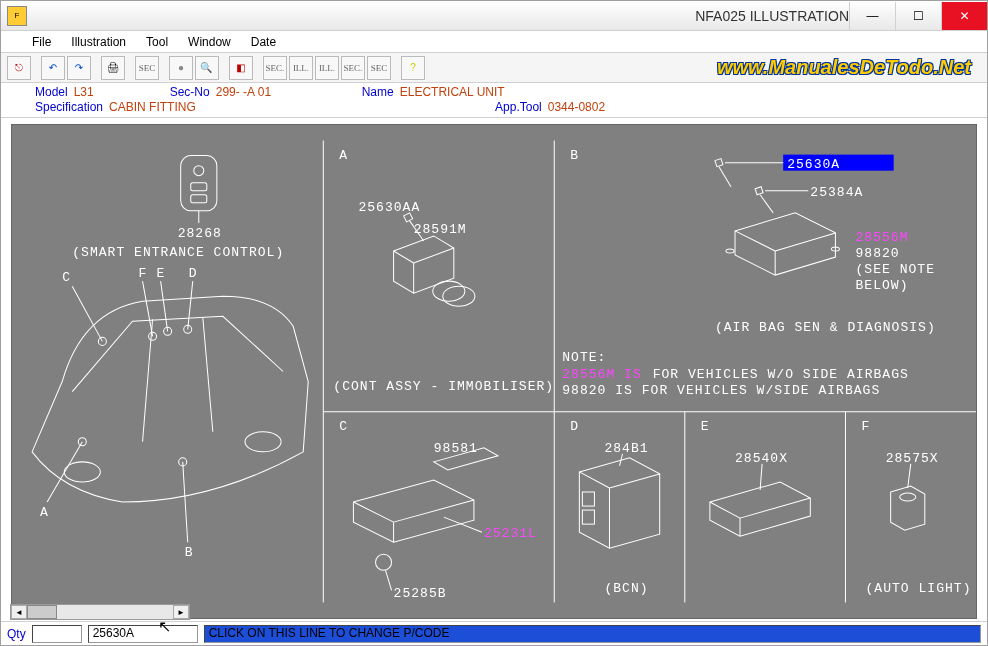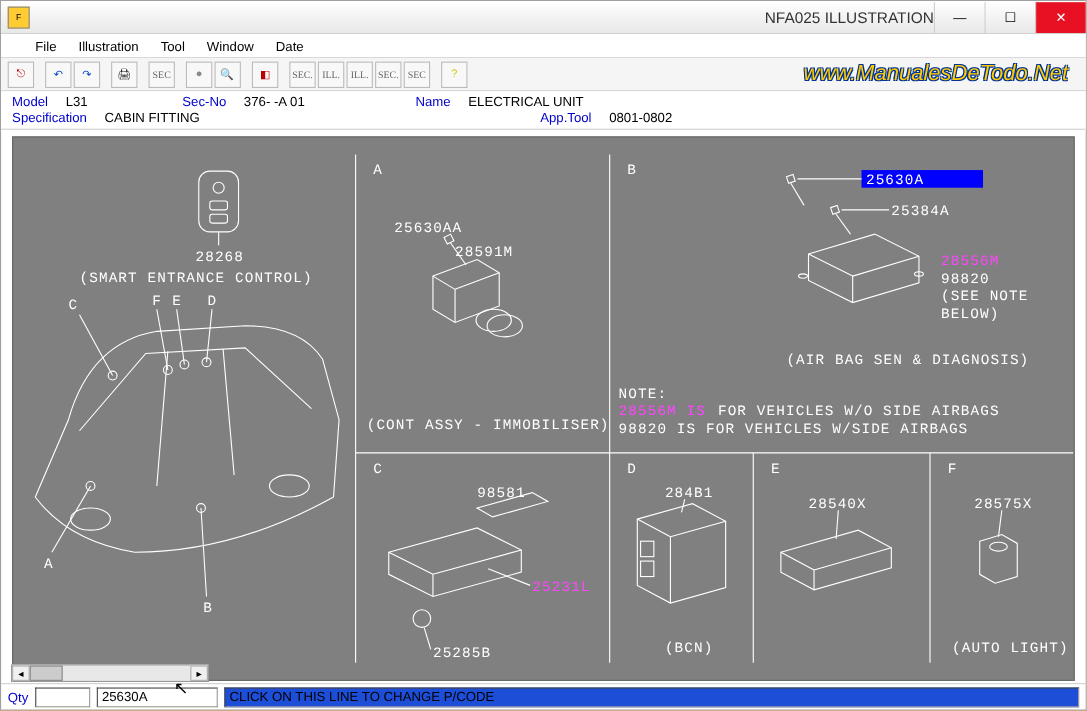--- a/index.html
+++ b/index.html
@@ -10,25 +10,25 @@
 .titlebar-title { flex: 1; text-align: right; font-size: 14px; color: #333; }
 .win-btns { display: flex; }
 .win-btn { width: 46px; height: 28px; display: flex; align-items: center; justify-content: center; border-left: 1px solid #d0d0d0; cursor: pointer; }
 .win-btn.close { background: #e81123; color: #fff; }
 .menubar { height: 22px; display: flex; align-items: center; padding: 0 21px; border-bottom: 1px solid #d0d0d0; background: #fff; }
 .menu-item { padding: 2px 10px; cursor: pointer; }
 .toolbar { height: 30px; display: flex; align-items: center; padding: 2px 6px; border-bottom: 1px solid #d0d0d0; background: #f5f5f5; gap: 2px; }
 .tb-btn { width: 24px; height: 24px; border: 1px solid #bbb; background: #f8f8f8; display: flex; align-items: center; justify-content: center; cursor: pointer; font-size: 10px; }
 .tb-sep { width: 6px; }
 .tb-label { font-size: 9px; color: #666; font-family: Liberation Serif, serif; }
-.watermark { margin-left: auto; margin-right: 10px; font-weight: normal; font-size: 20px; color: #ffcc00; text-shadow: -1px -1px 0 #003399, 1px -1px 0 #003399, -1px 1px 0 #003399, 1px 1px 0 #003399; font-style: italic; }
+.watermark { margin-left: auto; margin-right: 10px; font-weight: bold; font-size: 20px; color: #ffcc00; text-shadow: -1px -1px 0 #003399, 1px -1px 0 #003399, -1px 1px 0 #003399, 1px 1px 0 #003399; font-style: italic; }
 .info-bar { padding: 2px 10px; background: #fff; border-bottom: 1px solid #d0d0d0; font-family: "Courier New", monospace; font-size: 13px; }
-.info-row { display: flex; gap: 16px; margin-bottom: 1px; }
+.info-row { display: flex; gap: 6px; margin-bottom: 1px; margin-left: 24px; }
 .info-label { color: #0000cc; }
-.info-val { color: #000000; }
+.info-val { color: #c2410c; }
 .canvas { flex: 1; background: #808080; margin: 6px 10px 2px 10px; position: relative; overflow: hidden; border: 1px solid #666; }
 .bottom-bar { height: 24px; display: flex; align-items: center; padding: 0 6px; gap: 6px; font-family: "Courier New", monospace; font-size: 13px; border-top: 1px solid #d0d0d0; }
 .qty-input { width: 50px; height: 18px; border: 1px inset #999; background: #fff; text-align: right; padding-right: 4px; }
 .part-box { width: 110px; height: 18px; border: 1px inset #999; background: #fff; padding-left: 4px; }
 .hint-box { flex: 1; height: 18px; border: 1px inset #999; background: #1d4ed8; padding-left: 4px; }
 
 .canvas svg { width: 100%; height: 100%; }
 .canvas text { font-family: "Courier New", monospace; fill: #fff; font-size: 13px; letter-spacing: 1px; }
 .canvas text.magenta { fill: #ff44ff; }
 .canvas .sel-rect { fill: #0000ff; }
@@ -97,29 +97,29 @@
     <div class="tb-sep"></div>
     <div class="tb-btn" style="color:#cc0">?</div>
     <div class="watermark">www.ManualesDeTodo.Net</div>
   </div>
 
   <div class="info-bar">
     <div class="info-row">
       <span class="info-label">Model</span>
       <span class="info-val" style="width:90px">L31</span>
       <span class="info-label">Sec-No</span>
-      <span class="info-val" style="width:140px">376-  -A 01</span>
+      <span class="info-val" style="width:140px">299-  -A 01</span>
       <span class="info-label">Name</span>
       <span class="info-val">ELECTRICAL UNIT</span>
     </div>
     <div class="info-row">
       <span class="info-label">Specification</span>
       <span class="info-val" style="width:380px">CABIN FITTING</span>
       <span class="info-label">App.Tool</span>
-      <span class="info-val">0801-0802</span>
+      <span class="info-val">0344-0802</span>
     </div>
   </div>
 
   <div class="canvas">
     <svg viewBox="0 0 960 460">
 
       <line x1="310" y1="0" x2="310" y2="460"></line>
       <line x1="540" y1="0" x2="540" y2="270"></line>
       <line x1="310" y1="270" x2="960" y2="270"></line>
       <line x1="540" y1="270" x2="540" y2="460"></line>

